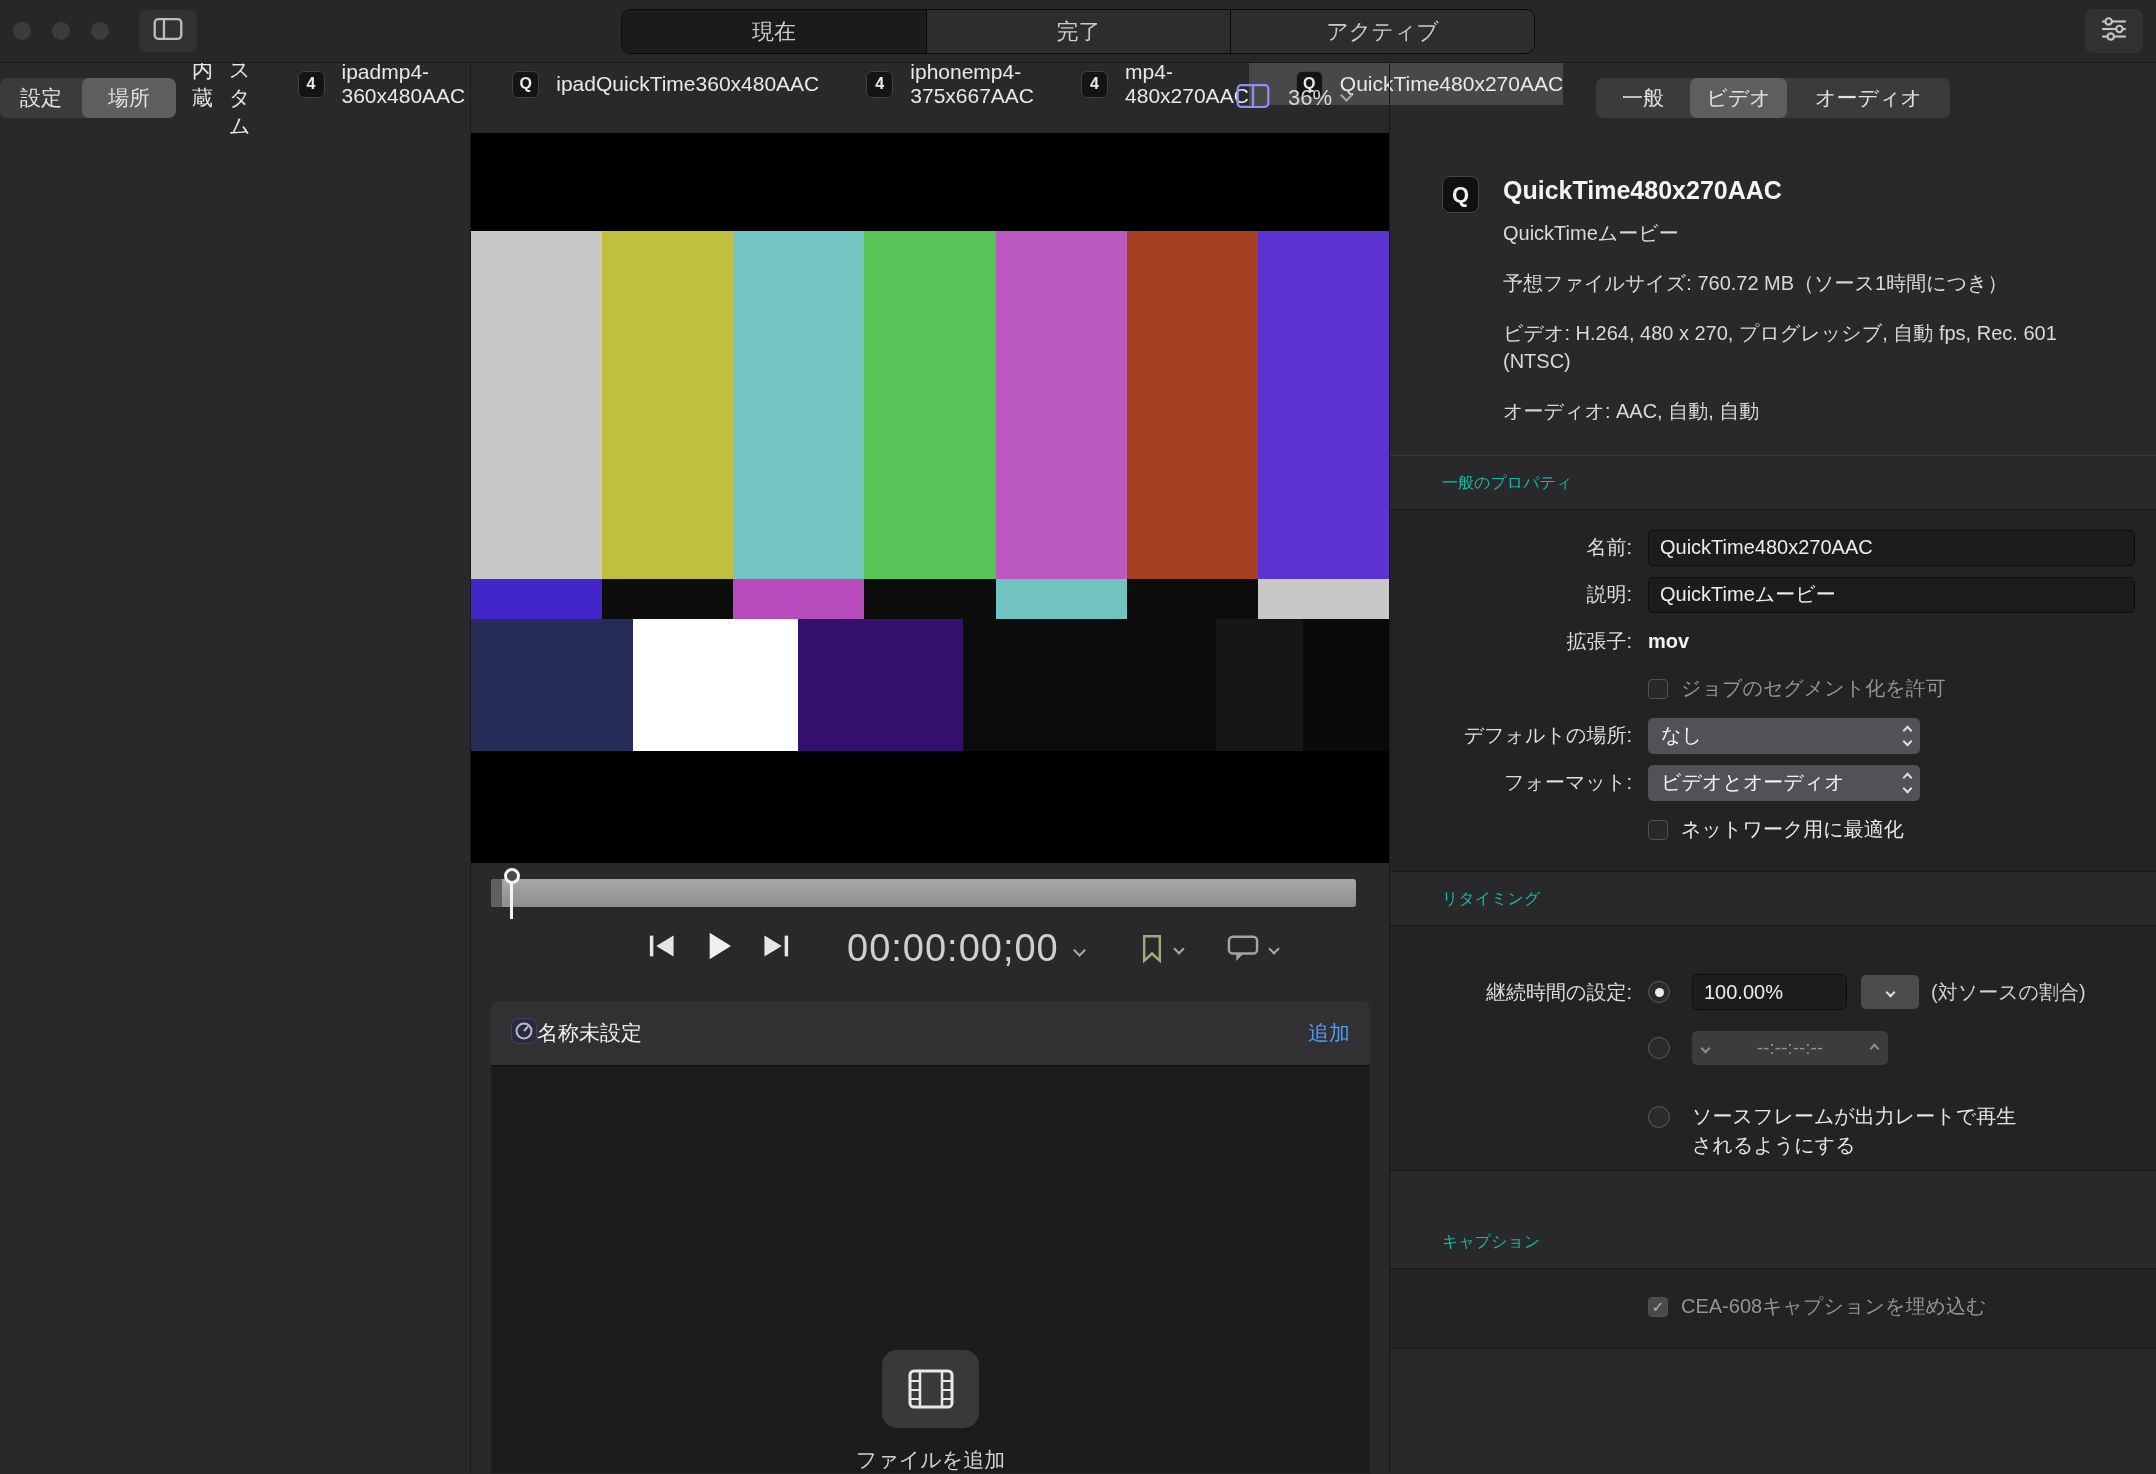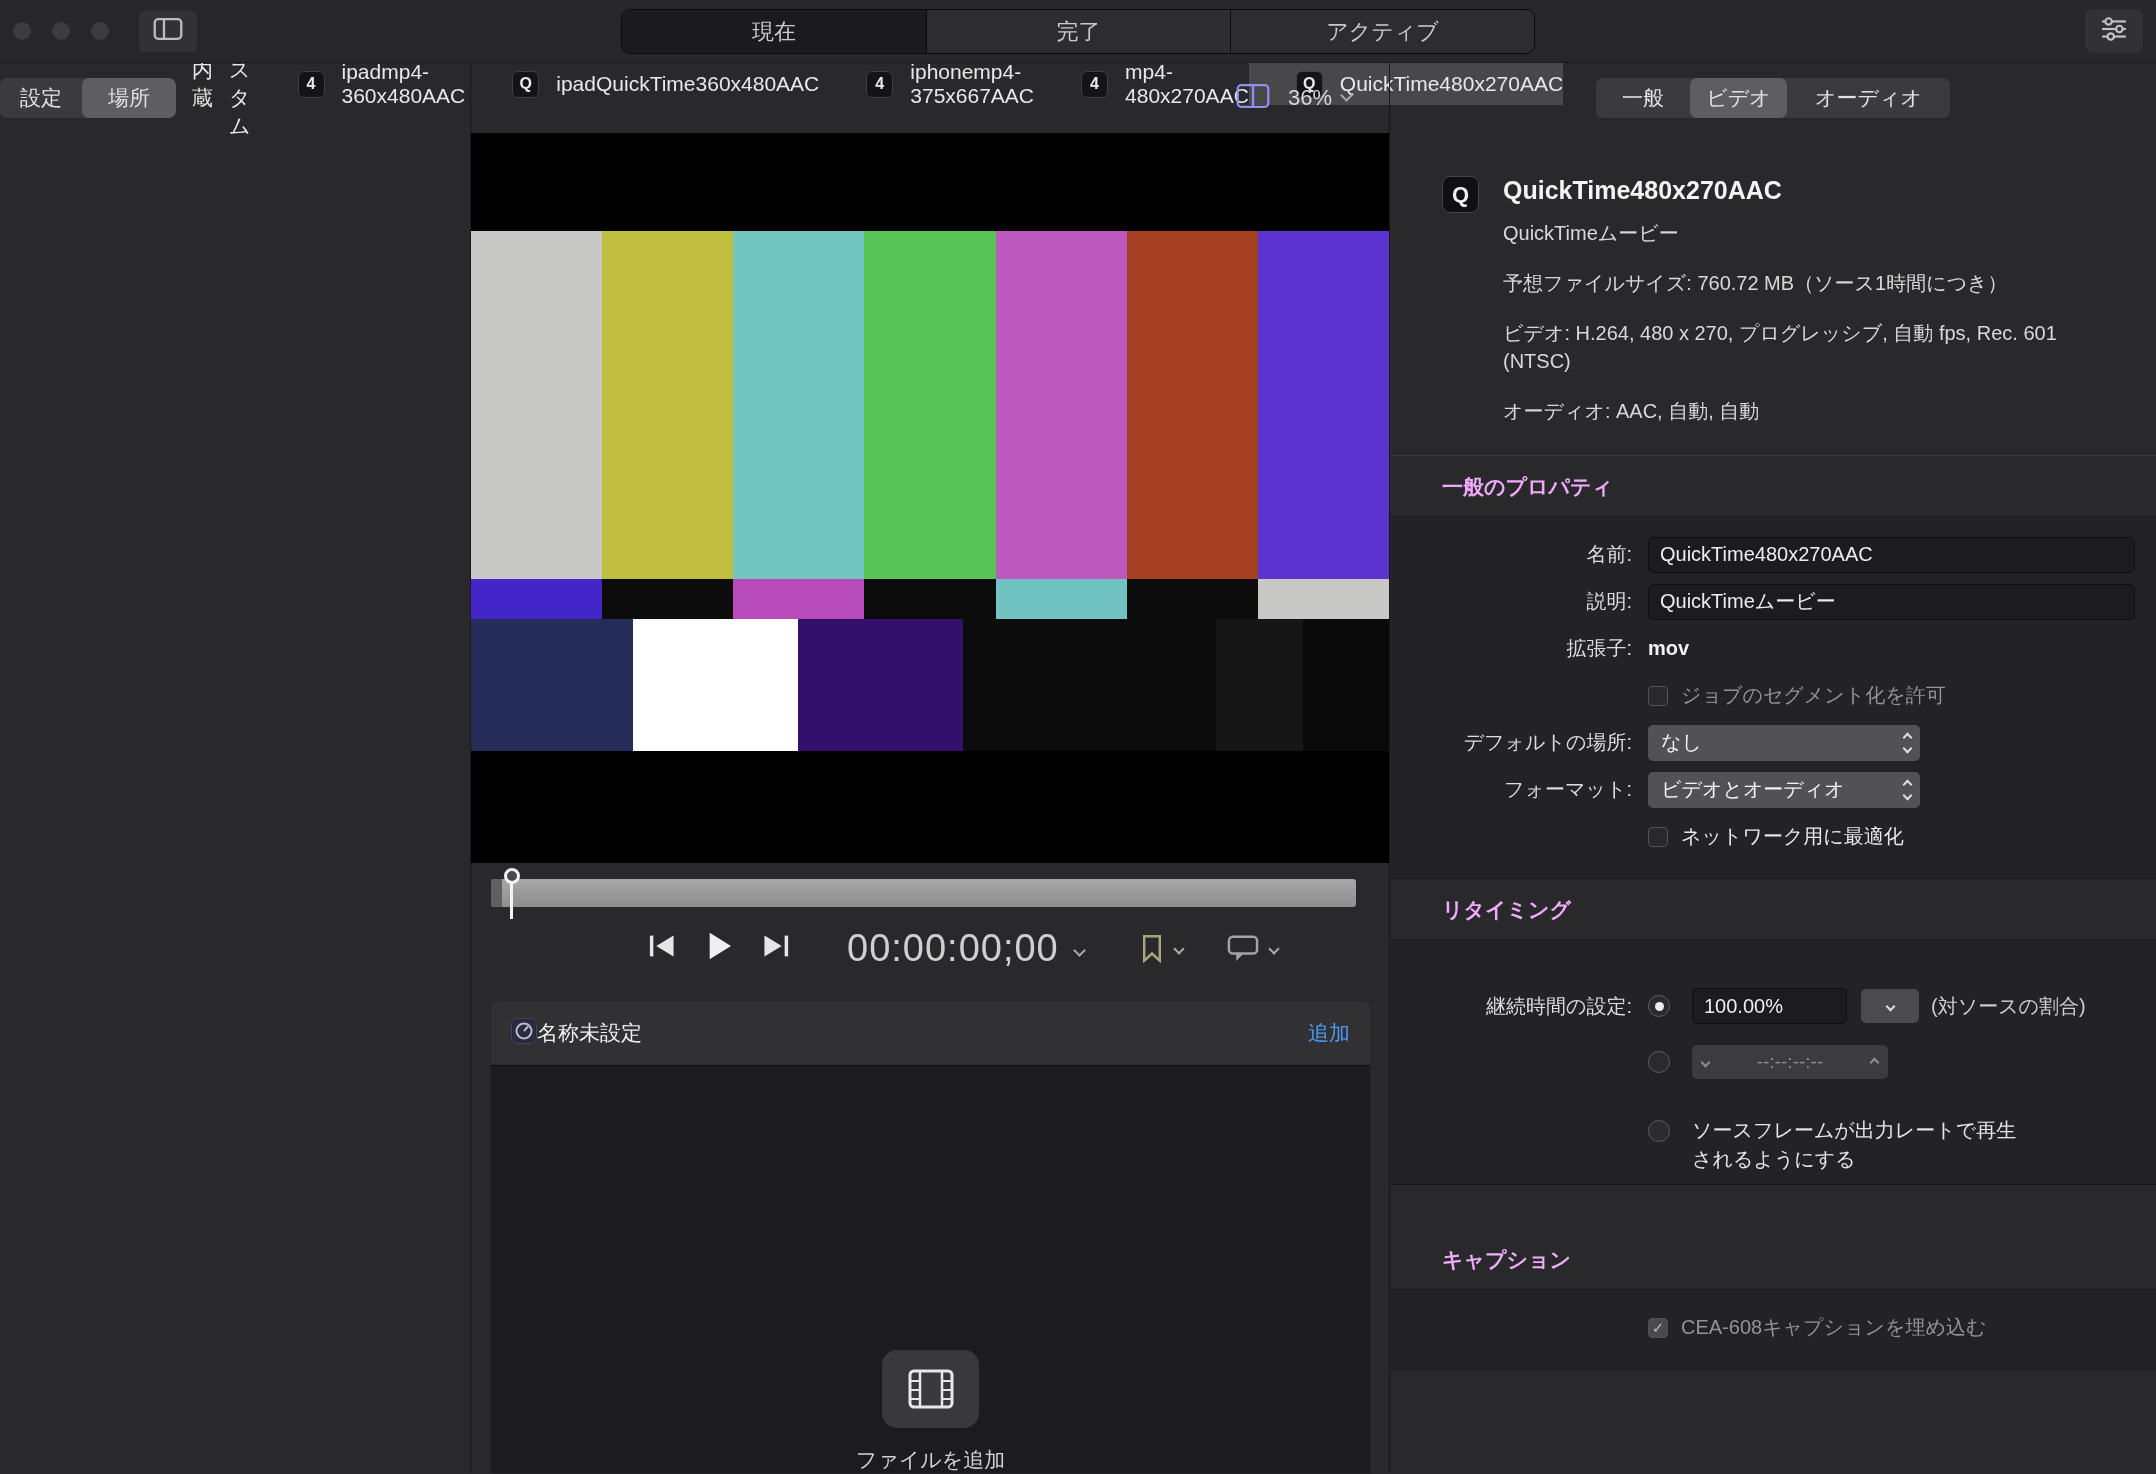--- a/index.html
+++ b/index.html
@@ -96,21 +96,21 @@
   .qbadge { width:37px; height:37px; border-radius:8px; background:#101013;
     border:1px solid #454548; color:#f0f0f0; font-weight:bold; font-size:22px;
     display:flex; align-items:center; justify-content:center; flex:none; }
   .sum-text { margin-left:24px; min-width:0; }
   .sum-title { font-size:25px; font-weight:bold; color:#f4f4f4; }
   .sum-sub { margin-top:15px; font-size:20px; color:#d9d9d9; }
   .sum-line { margin-top:22px; font-size:20px; color:#d9d9d9; line-height:28px; max-width:620px; }
 
   .sep { border-top:1px solid #3a3a3d; margin-top:30px; }
   .sep-lg { margin-top:44px; }
-  .sec-title { padding:17px 0 15px 52px; font-size:21px; font-weight:bold; color:#f0abfc; }
+  .sec-title { padding:17px 0 15px 52px; font-size:16px; font-weight:normal; color:#14b8a6; }
   .fblock { background:#232326; border-top:1px solid #1a1a1c; border-bottom:1px solid #1a1a1c;
     padding:14px 21px 18px 0; }
   .fblock.retime { padding-top:38px; padding-bottom:10px; }
   .frow { display:flex; align-items:center; min-height:47px; }
   .flabel { width:258px; flex:none; text-align:right; padding-right:16px; font-size:20px; color:#dedede; }
   .fcontent { flex:1; display:flex; align-items:center; min-width:0; }
   .tfield { width:100%; height:36px; background:#1c1c1f; border:1px solid #0e0e10;
     border-radius:5px; color:#ededed; font-size:20px; padding:0 11px; font-family:inherit; }
   .bold-val { font-size:20px; font-weight:bold; color:#f2f2f2; }
   .cbx { width:20px; height:20px; flex:none; border-radius:4px; background:#29292c;

